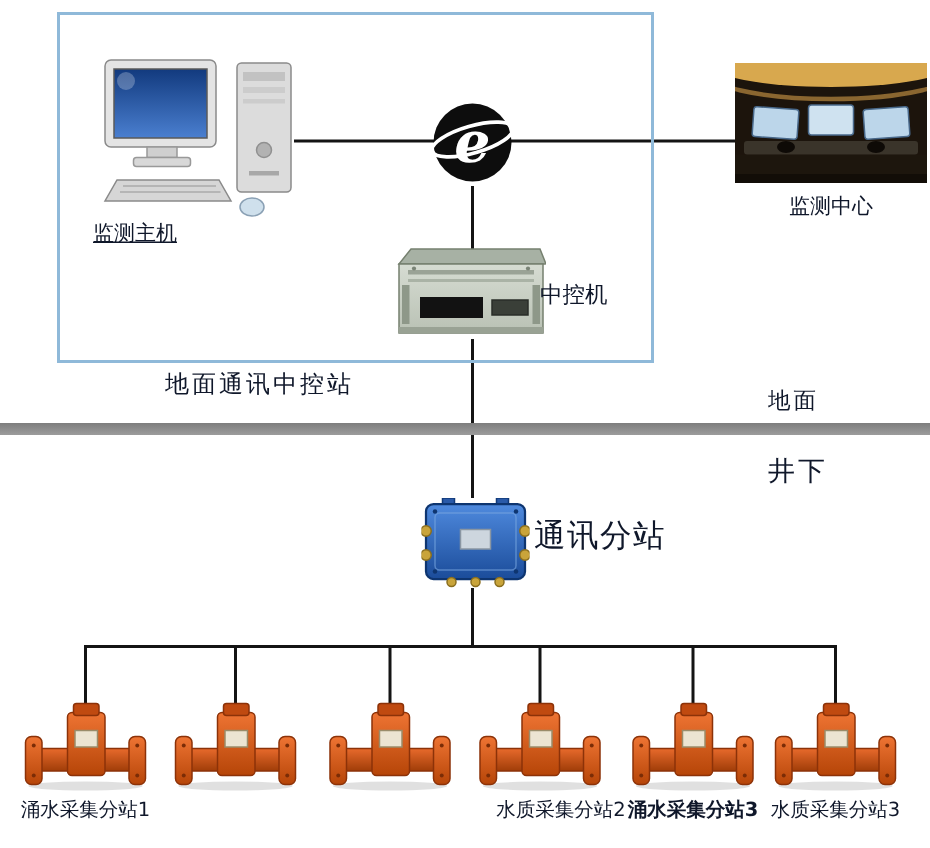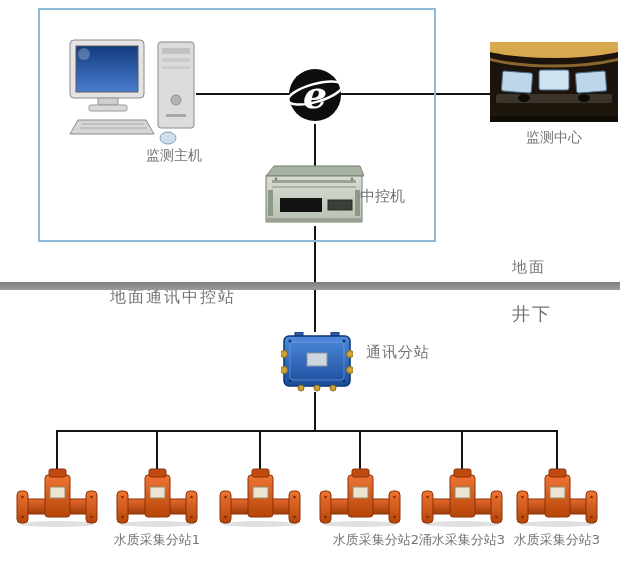--- a/index.html
+++ b/index.html
@@ -2,33 +2,33 @@
 <html><head>
 <meta charset="utf-8">
 <style>
   html,body{margin:0;padding:0;background:#fff;}
   #canvas{
     position:relative;width:620px;height:565px;background:#ffffff;overflow:hidden;
     font-family:"DejaVu Sans","Liberation Sans",sans-serif;color:#1a1a1a;
   }
   .abs{position:absolute;}
   .wire{position:absolute;background:#141414;}
-  .lbl{position:absolute;color:#737373;white-space:nowrap;}
+  .lbl{position:absolute;color:#0f172a;white-space:nowrap;}
   .lbl-center{text-align:center;}
   #station-box{
     position:absolute;left:38px;top:8px;width:394px;height:230px;
     border:2px solid #8fb9d9;background:transparent;
   }
-  #host-label{left:62px;top:147px;width:140px;font-size:14px;text-align:right;}
+  #host-label{left:62px;top:147px;width:140px;font-size:14px;text-align:left;text-decoration:underline;}
   #center-label{left:490px;top:129px;width:128px;font-size:14px;text-align:center;}
   #controller-label{left:360px;top:187px;font-size:15px;}
-  #station-label{left:110px;top:246px;font-size:16px;letter-spacing:2px;margin-top:41px;}
+  #station-label{left:110px;top:246px;font-size:16px;letter-spacing:2px;}
   #surface-label{left:512px;top:258px;font-size:15px;letter-spacing:2px;font-family:Liberation Serif, serif;}
   #underground-label{left:512px;top:302px;font-size:18px;letter-spacing:2px;}
-  #substation-label{left:366px;top:343px;font-size:15px;letter-spacing:1px;}
+  #substation-label{left:356px;top:343px;font-size:21px;letter-spacing:1px;}
   #ground-band{
     position:absolute;left:0;top:282px;width:620px;height:8px;
     background:linear-gradient(#7e7e7e,#9c9c9c);
   }
   .device-label{top:531px;width:110px;font-size:13px;text-align:center;}
   svg{display:block;}
 </style>
 </head>
 <body>
 
@@ -248,18 +248,18 @@
       <rect x="30" y="9" width="25" height="42" rx="3" fill="url(#g-orange)" stroke="#8c3208"></rect>
       <rect x="34" y="3" width="17" height="8" rx="2" fill="#c04a10" stroke="#8c3208"></rect>
       <rect x="35" y="21" width="15" height="11" fill="#ece4d2" stroke="#9a8c6a"></rect>
       <circle cx="7.5" cy="31" r="1.3" fill="#7a2c06"></circle>
         <circle cx="7.5" cy="51" r="1.3" fill="#7a2c06"></circle>
       <circle cx="76.5" cy="31" r="1.3" fill="#7a2c06"></circle>
         <circle cx="76.5" cy="51" r="1.3" fill="#7a2c06"></circle>
     </svg>
   </div>
 
-  <div class="lbl device-label" style="left:102px;">水质采集分站1</div>
-  <div class="lbl device-label" style="left:309px;text-align:right;">水质采集分站2</div>
-  <div class="lbl device-label" style="left:407px;">涌水采集分站3</div>
+  <div class="lbl device-label" style="left:2px;">涌水采集分站1</div>
+  <div class="lbl device-label" style="left:319px;">水质采集分站2</div>
+  <div class="lbl device-label" style="left:407px;font-weight:bold;">涌水采集分站3</div>
   <div class="lbl device-label" style="left:502px;">水质采集分站3</div>
 
 </div>
 
 </body></html>

